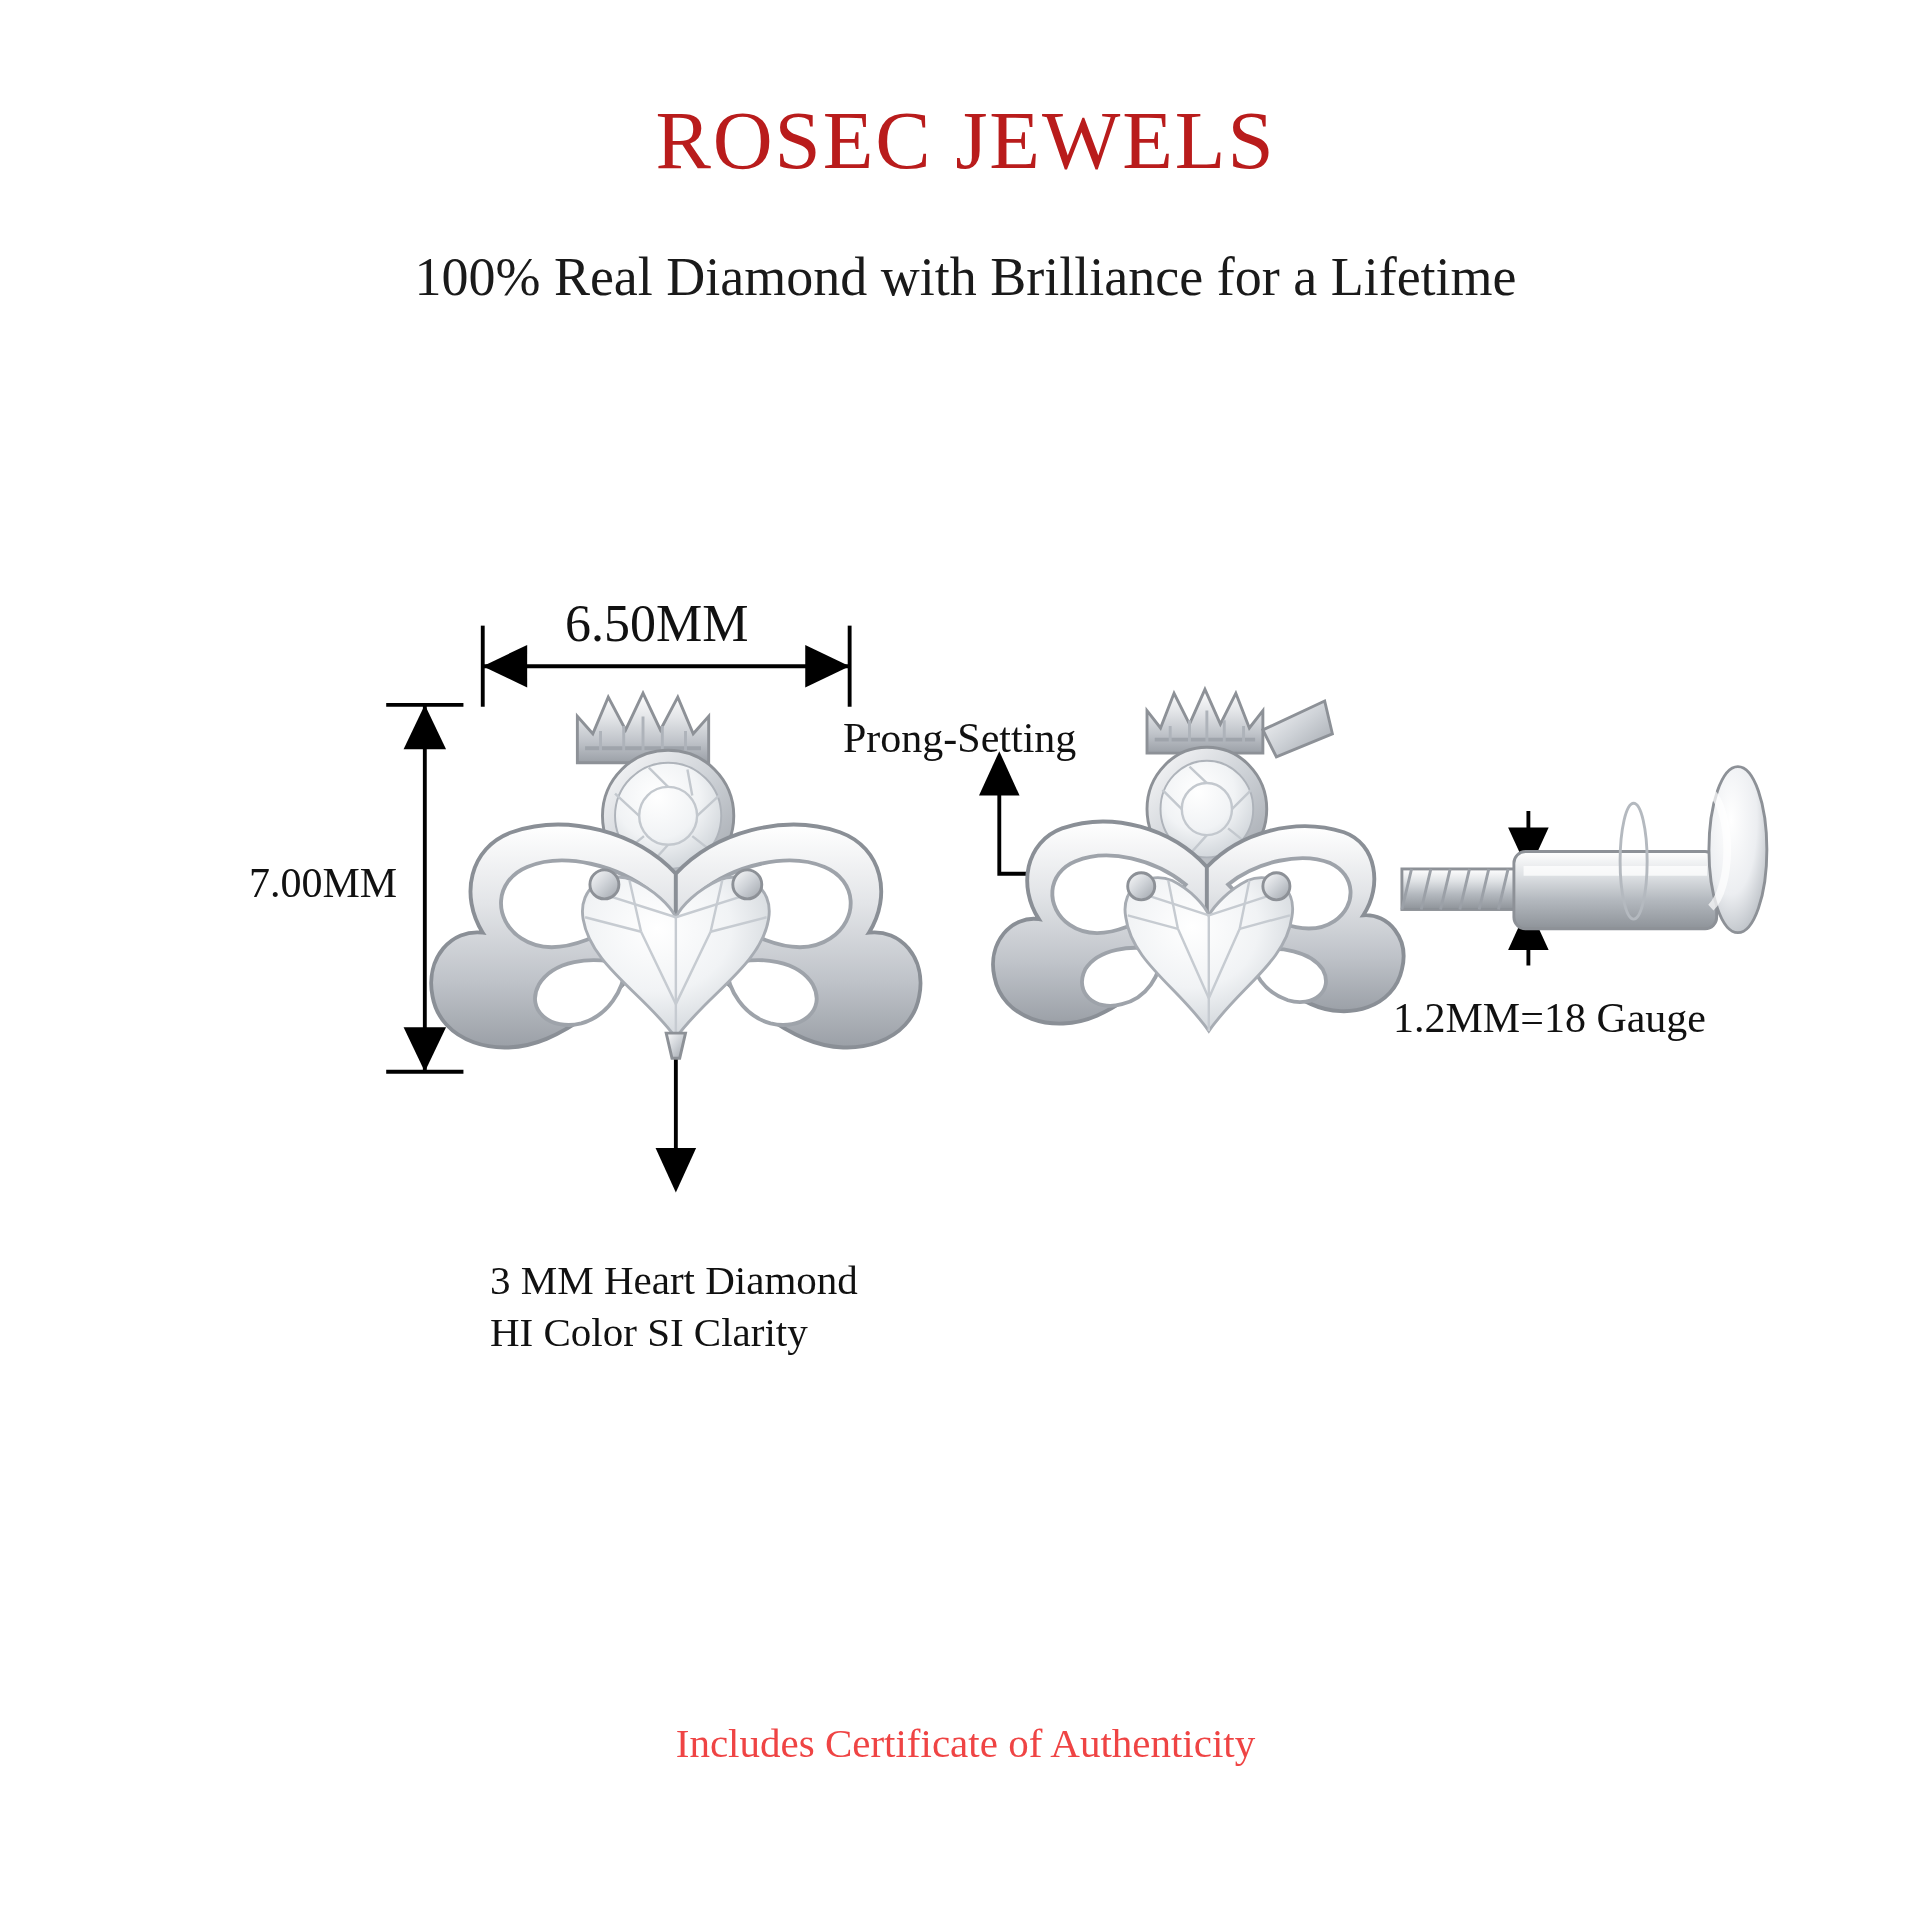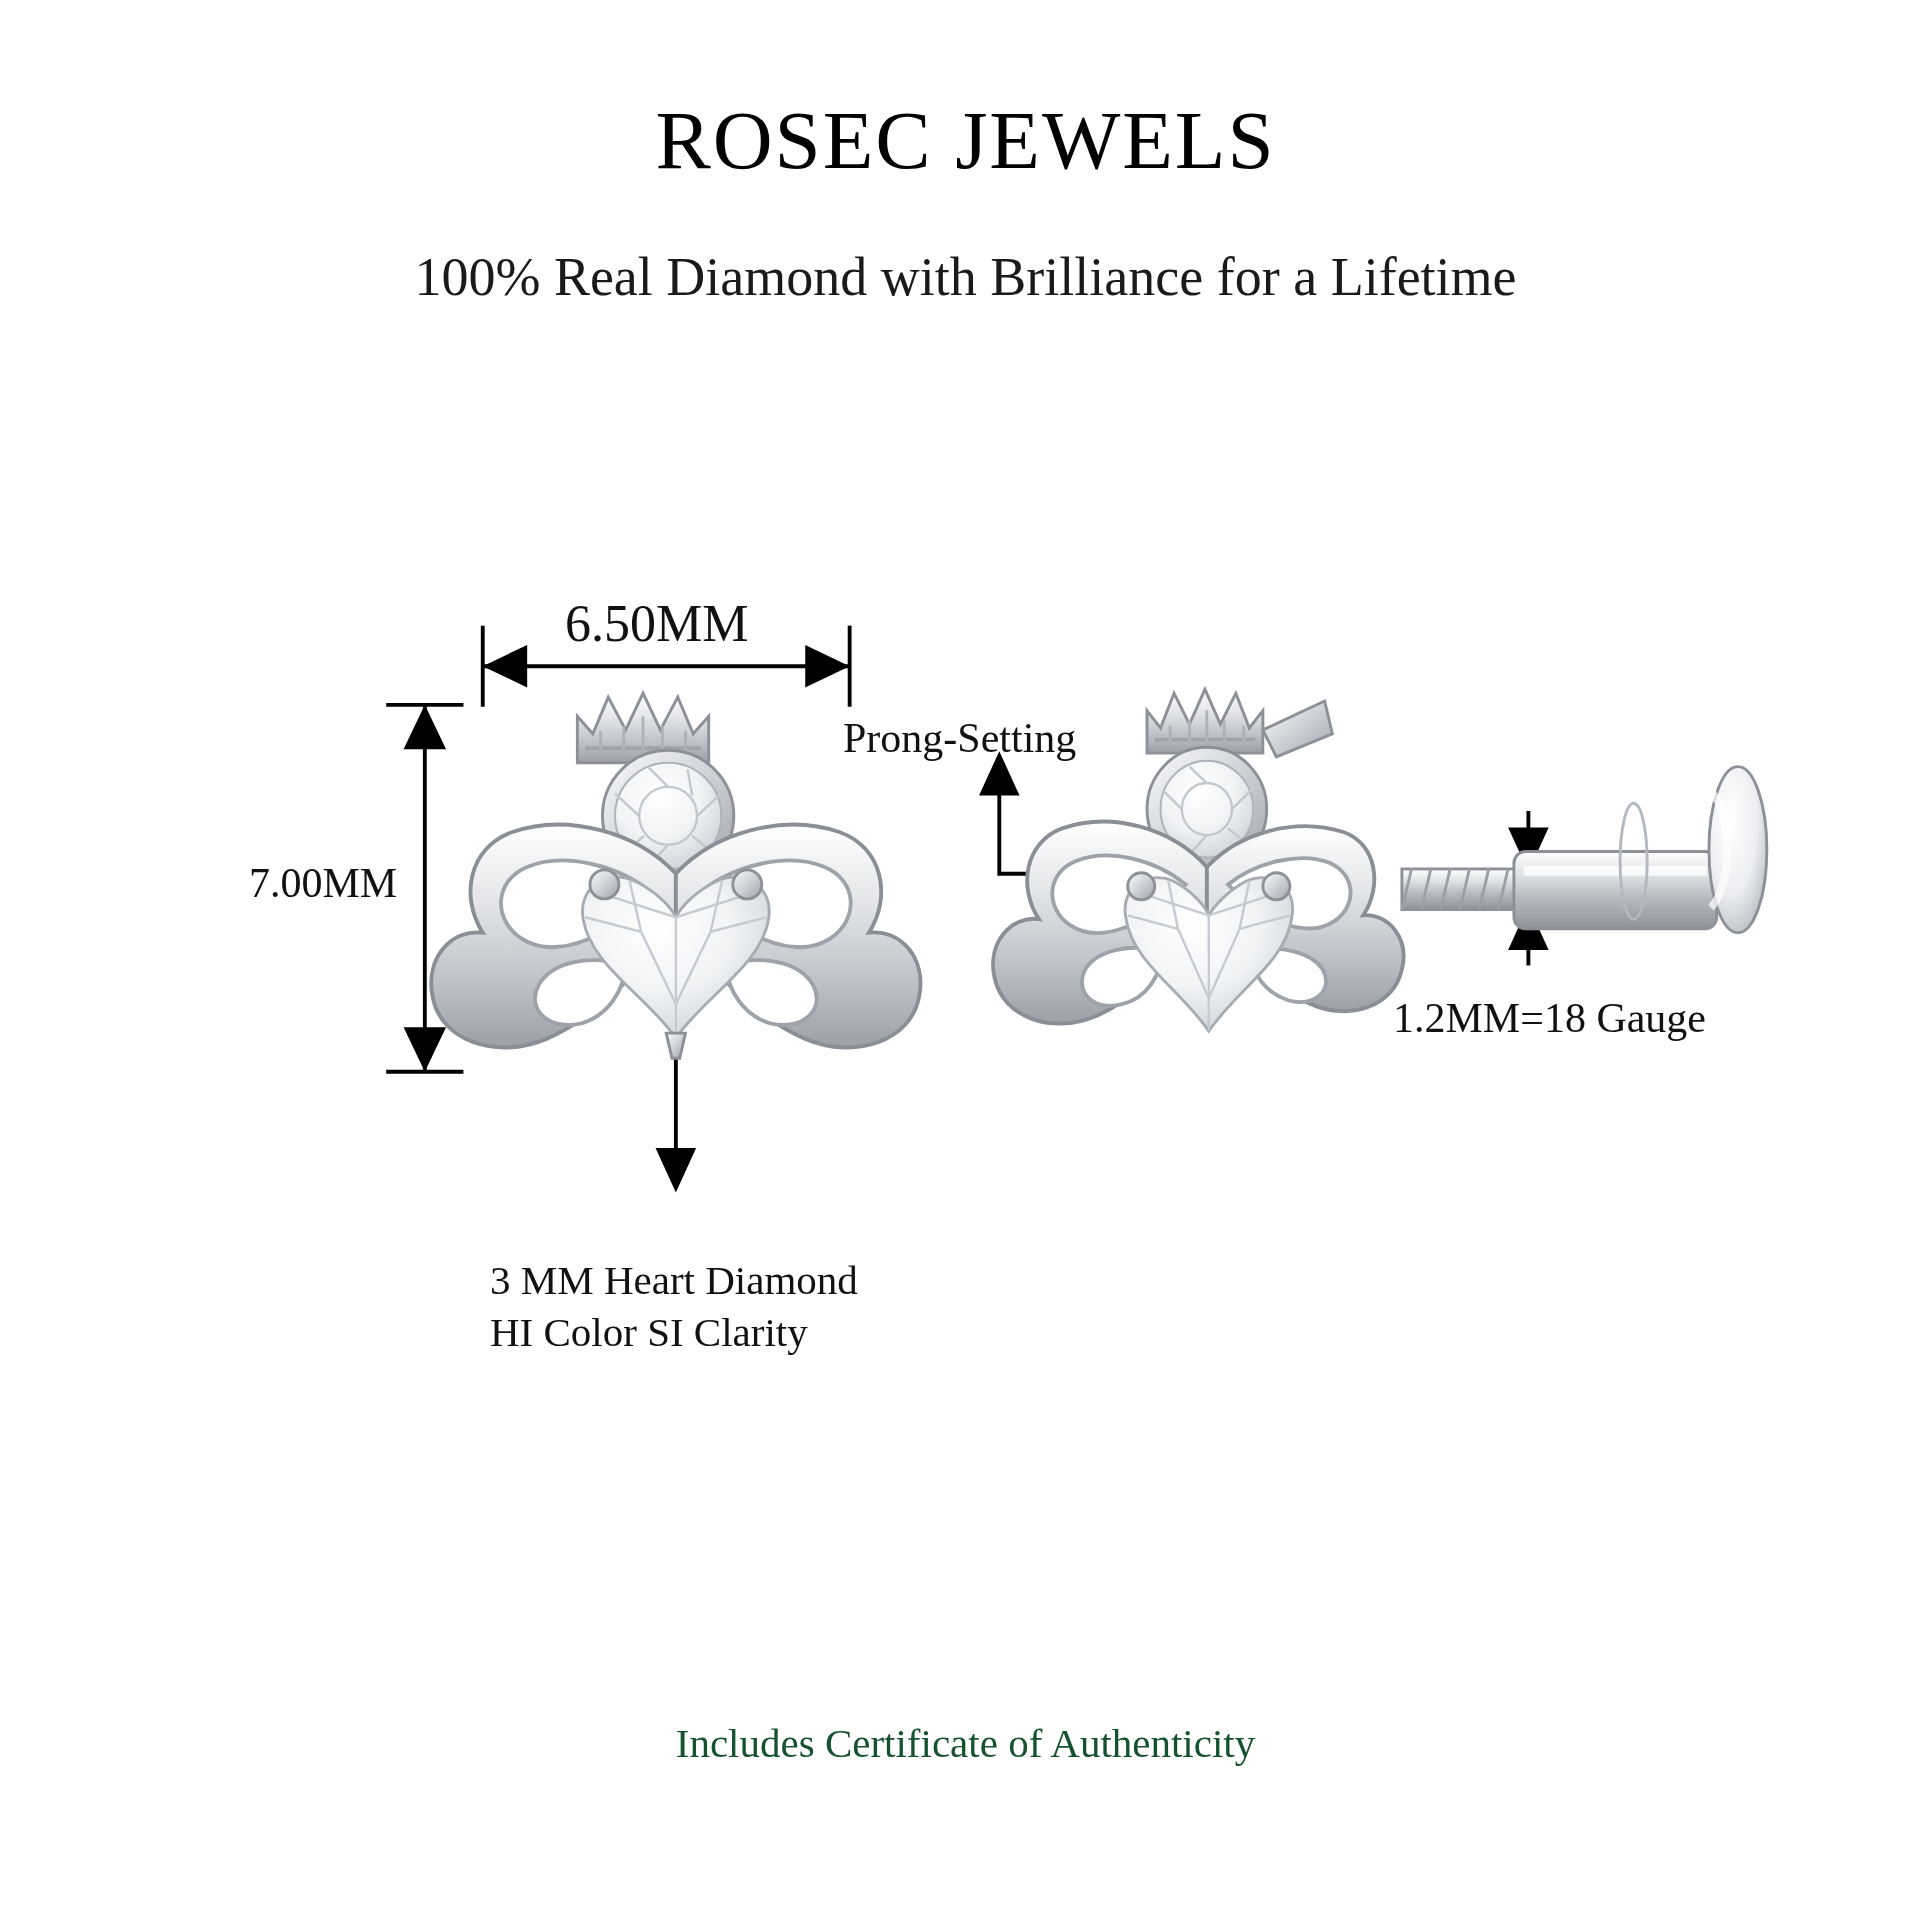--- a/index.html
+++ b/index.html
@@ -24,21 +24,21 @@
   
   .brand-title {
     position: absolute;
     top: 92px;
     left: 0;
     width: 1931px;
     text-align: center;
     font-size: 83px;
     letter-spacing: 1.9px;
     font-weight: 400;
-    color: #000000;
+    color: #b91c1c;
     font-family: "Liberation Serif", serif;
   }
   .brand-sub {
     position: absolute;
     top: 246px;
     left: 0;
     width: 1931px;
     text-align: center;
     font-size: 54px;
     font-weight: 400;
@@ -47,21 +47,21 @@
   }
 
   
   .footer-note {
     position: absolute;
     top: 1719px;
     left: 0;
     width: 1931px;
     text-align: center;
     font-size: 41px;
-    color: #14532d;
+    color: #ef4444;
     font-family: "Liberation Serif", serif;
   }
 
   
   .ann {
     position: absolute;
     font-family: "Liberation Serif", serif;
     color: #111;
     white-space: pre;
   }

